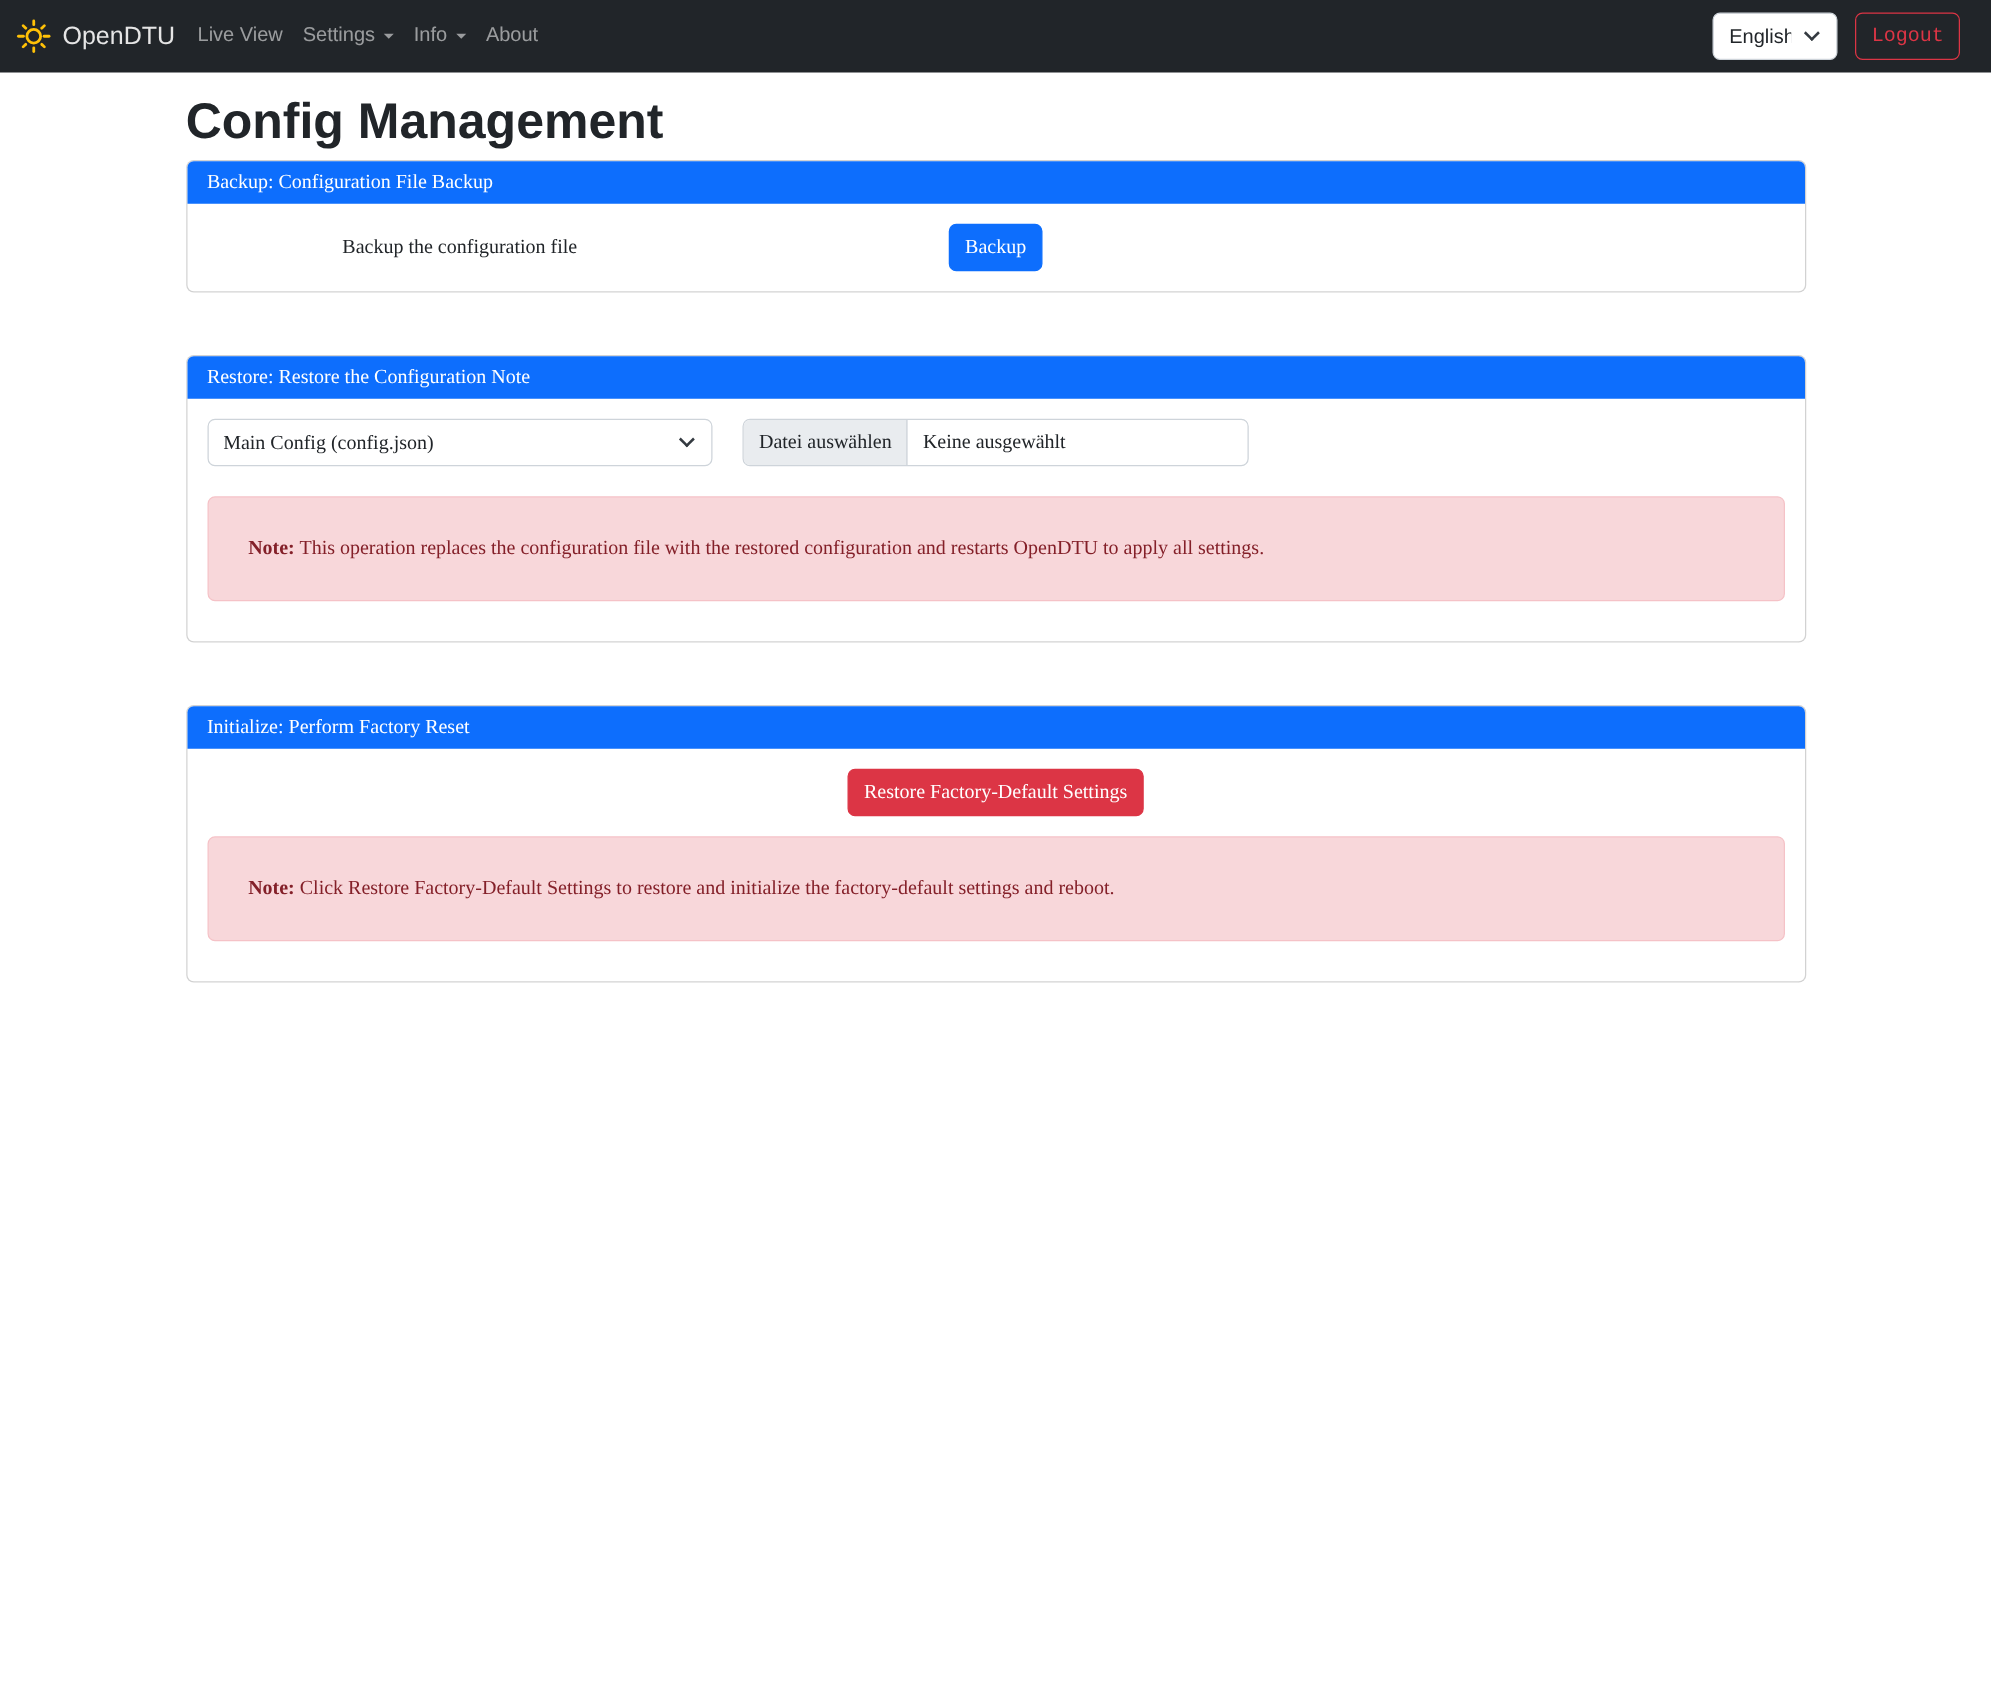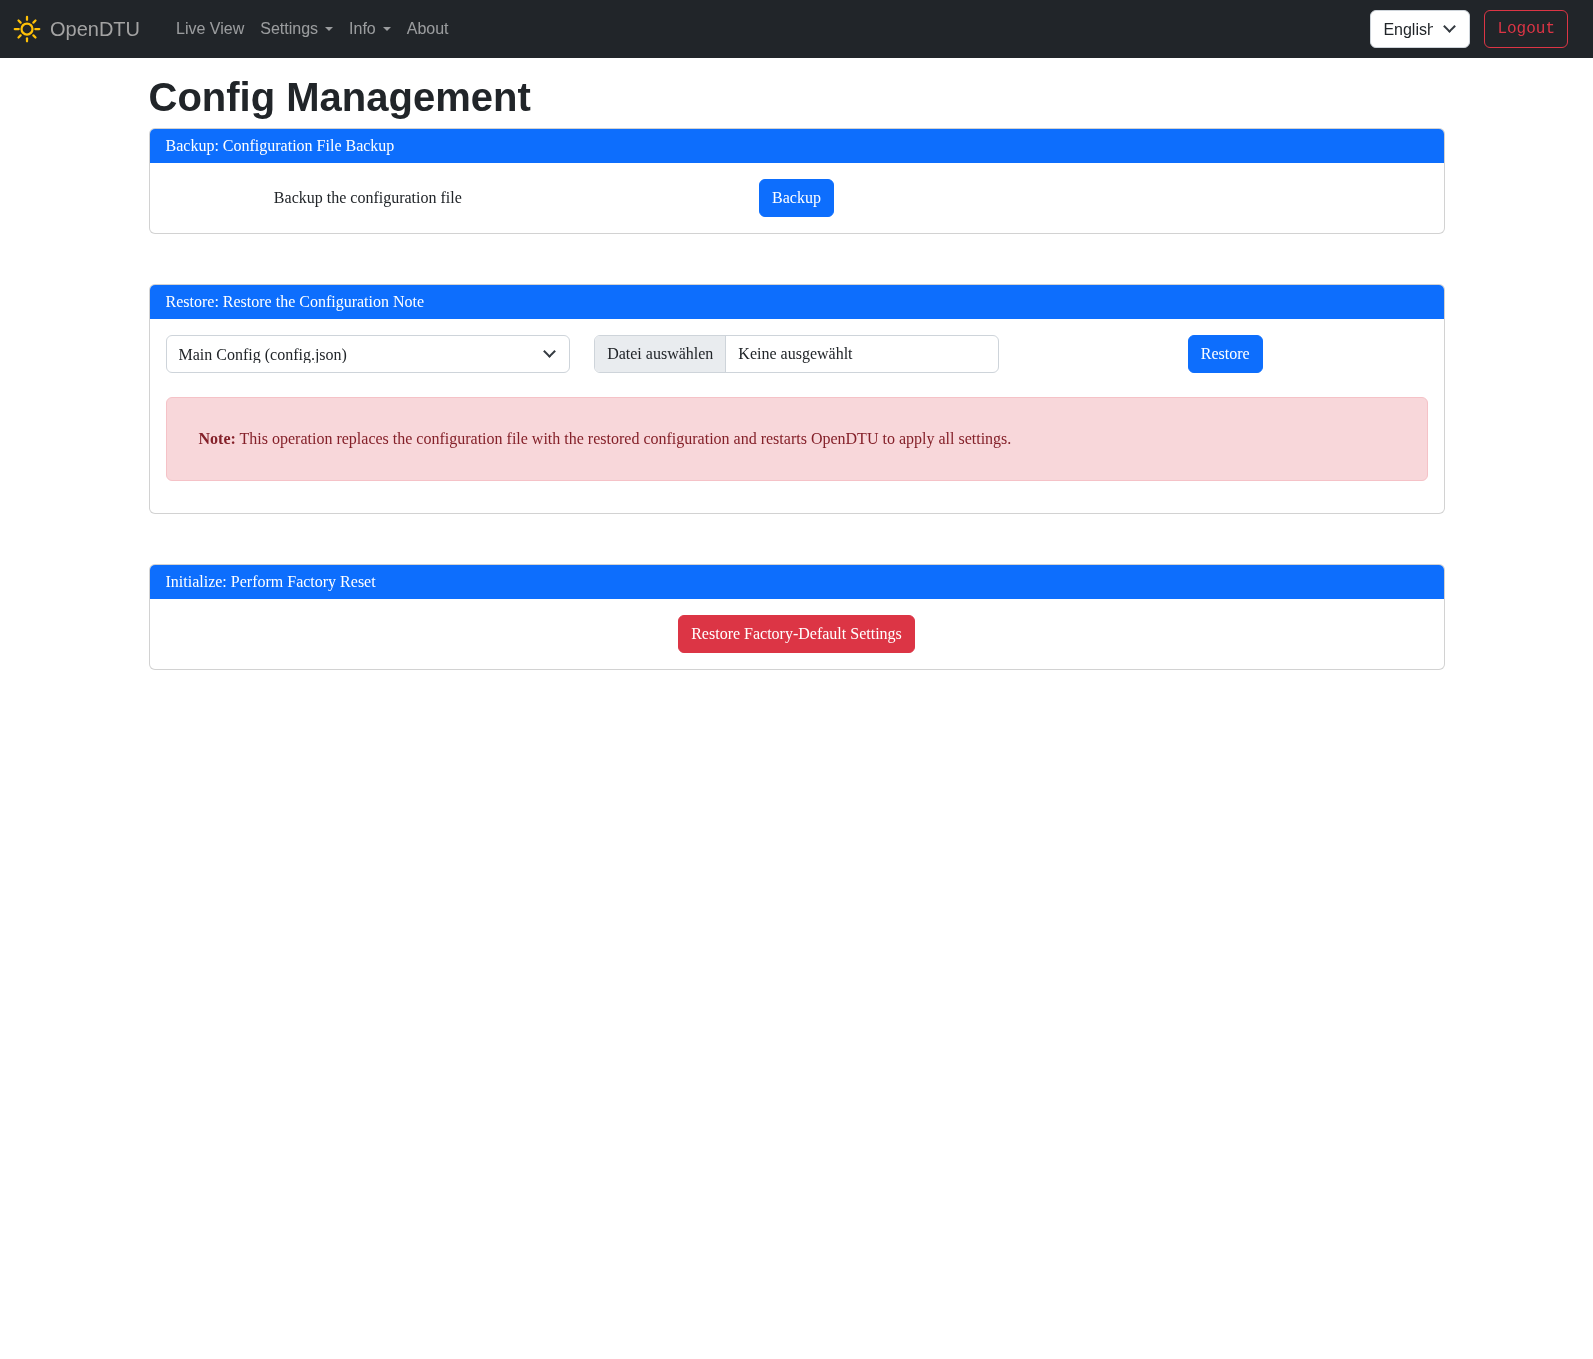--- a/index.html
+++ b/index.html
@@ -18,22 +18,22 @@
     height: 58px;
     background: #212529;
     display: flex;
     align-items: center;
     justify-content: space-between;
     padding: 0 25px 0 12px;
   }
   .nav-left { display: flex; align-items: center; }
   .brand {
     display: flex; align-items: center; gap: 8px;
-    color: #a3a3a3; font-size: 20px; text-decoration: none;
-    margin-right: 28px; cursor: pointer;
+    color: #e5e5e5; font-size: 20px; text-decoration: none;
+    margin-right: 10px; cursor: pointer;
   }
   .nav-link {
     color: rgba(255,255,255,0.55);
     text-decoration: none;
     padding: 8px 8px;
     display: inline-flex; align-items: center;
     cursor: pointer;
   }
   .caret {
     display: inline-block; margin-left: 7px;
@@ -202,33 +202,34 @@
         <div class="select-wrap">
           <select class="form-select">
             <option>Main Config (config.json)</option>
           </select>
           <span class="chev"></span>
         </div>
         <div class="file-input">
           <span class="file-btn">Datei auswählen</span>
           <span class="file-text">Keine ausgewählt</span>
         </div>
-        <div class="col-btn">
-          <button class="btn btn-primary">Restore</button>
-        </div>
       </div>
       <div class="alert-danger alert-mt24">
         <span class="note-strong">Note:</span>
         <span>This operation replaces the configuration file with the restored configuration and restarts OpenDTU to apply all settings.</span>
       </div>
     </div>
   </div>
 
   <div class="card mt">
     <div class="card-header">Initialize: Perform Factory Reset</div>
     <div class="card-body">
       <div class="col-btn">
         <button class="btn btn-danger">Restore Factory-Default Settings</button>
       </div>
+      <div class="alert-danger alert-mt16">
+        <span class="note-strong">Note:</span>
+        <span>Click Restore Factory-Default Settings to restore and initialize the factory-default settings and reboot.</span>
+      </div>
     </div>
   </div>
 
 </div>
 
 </body></html>

